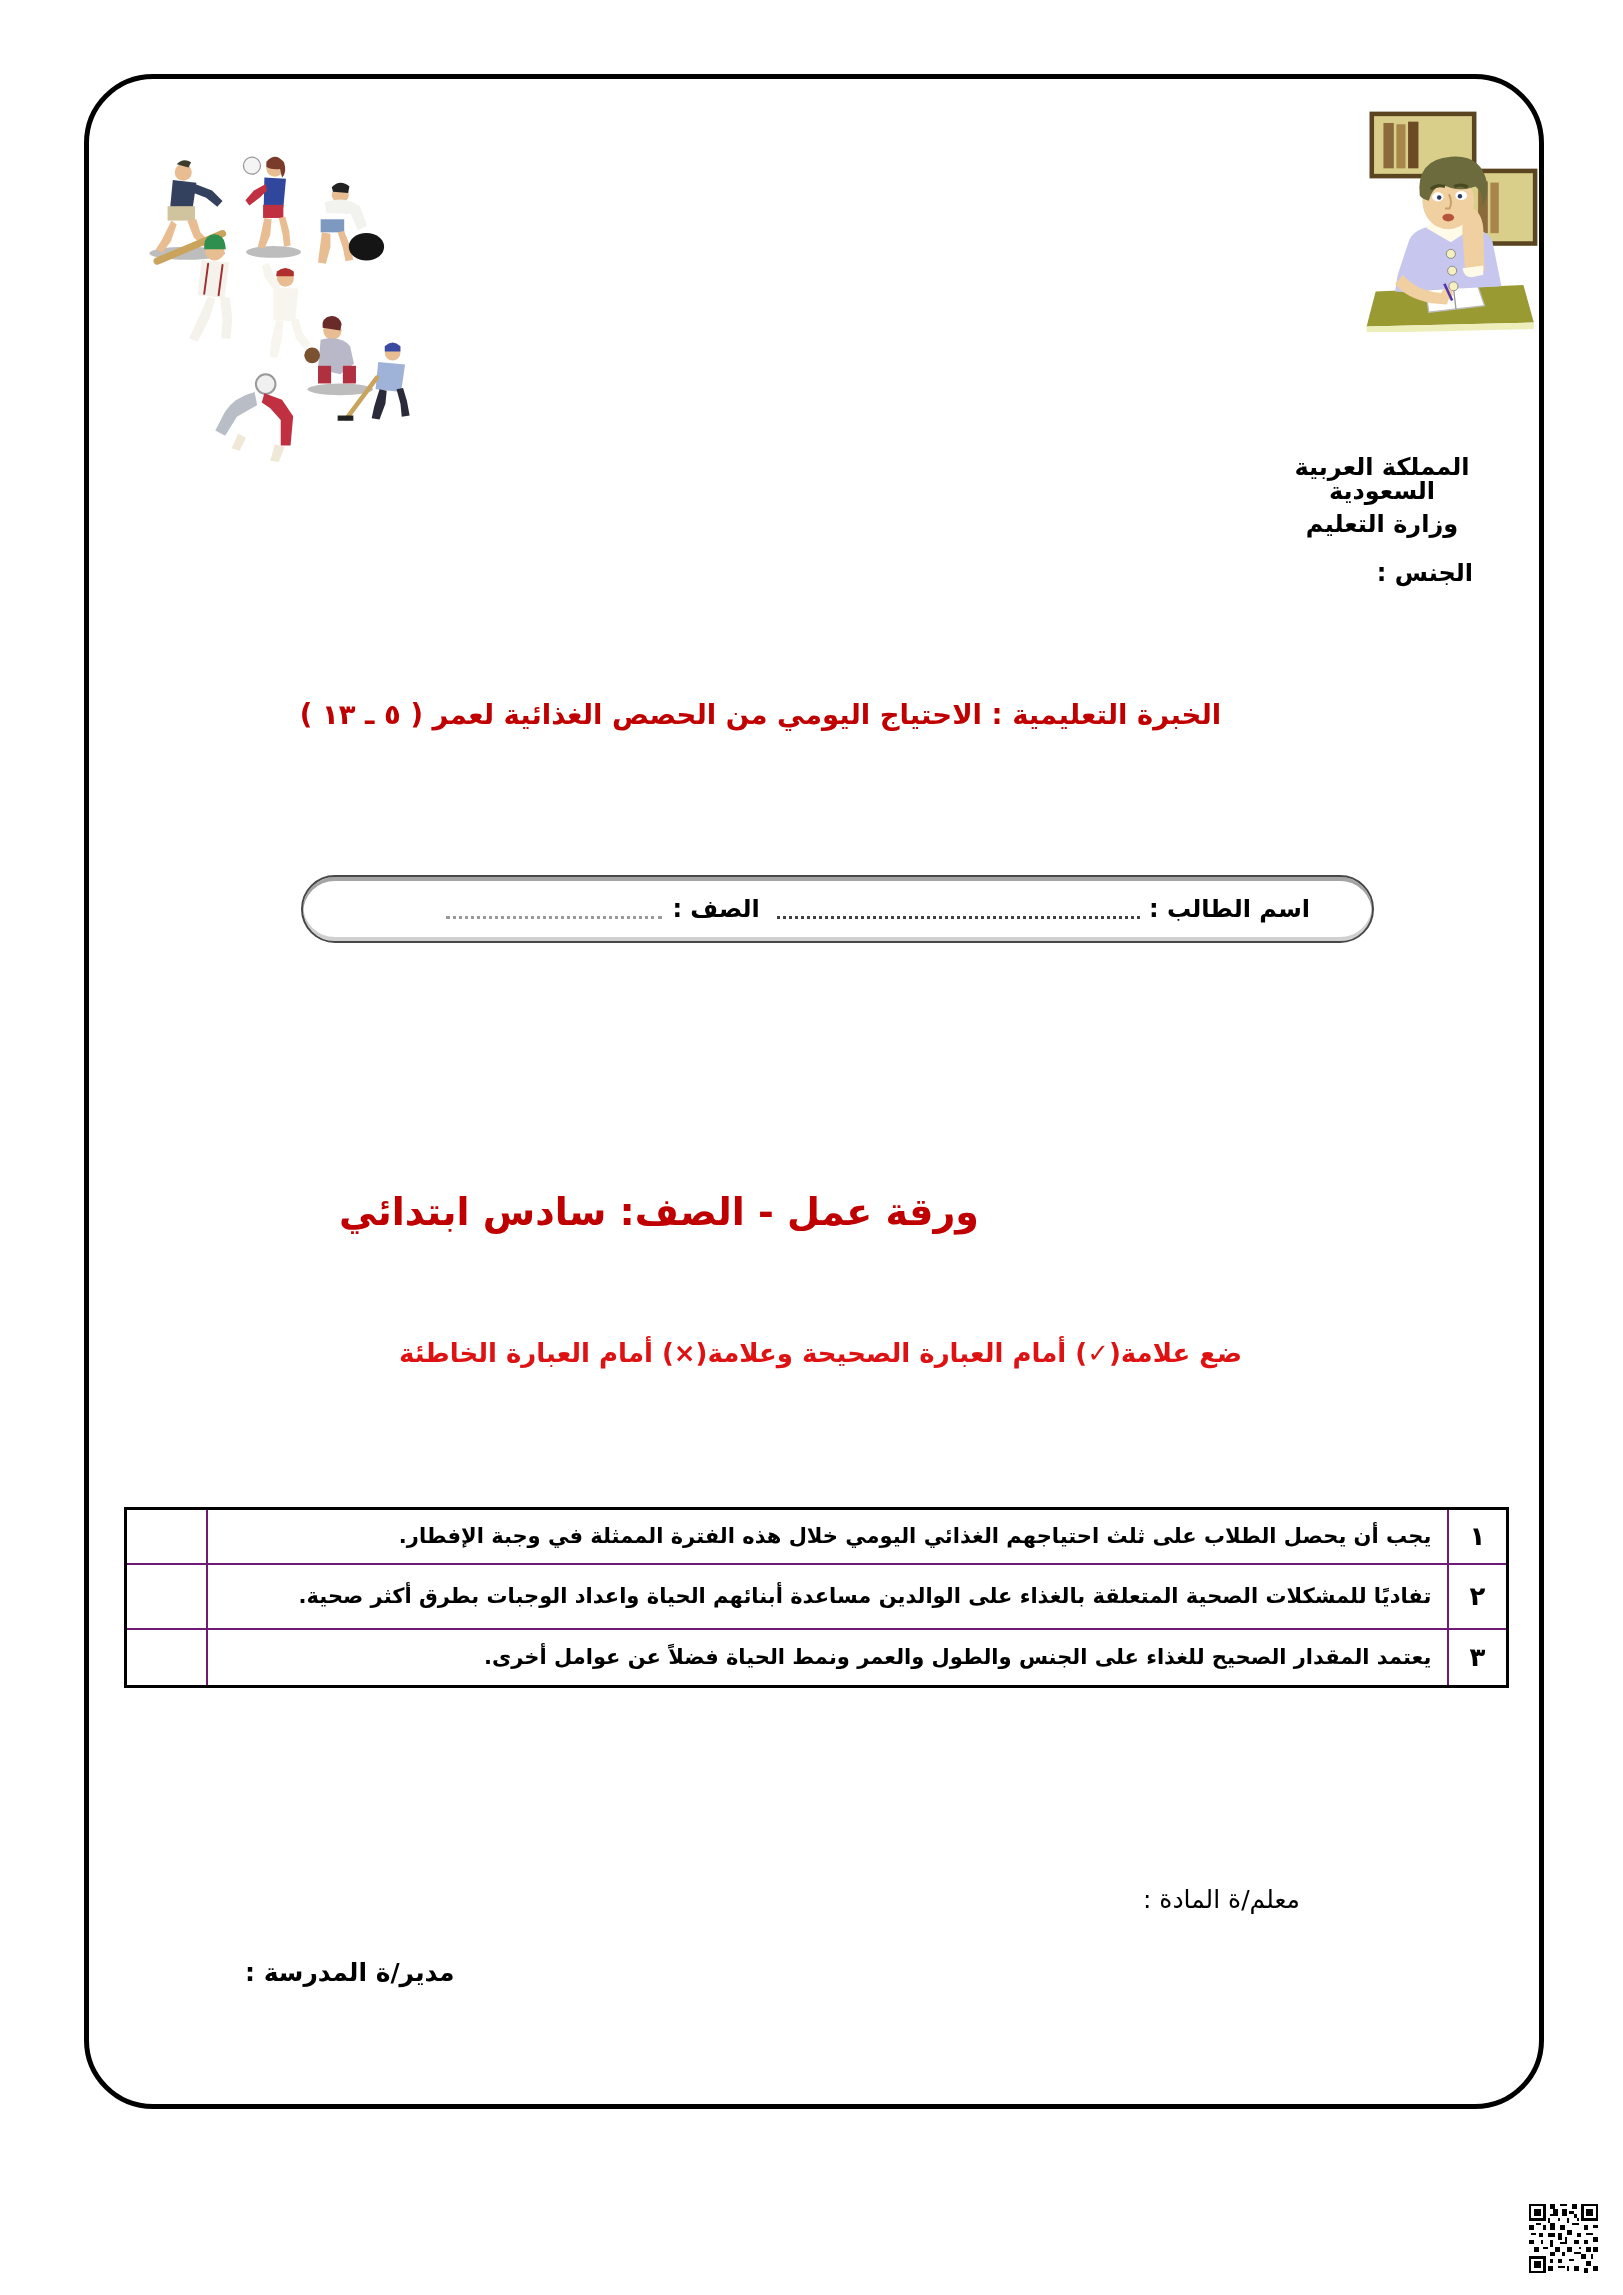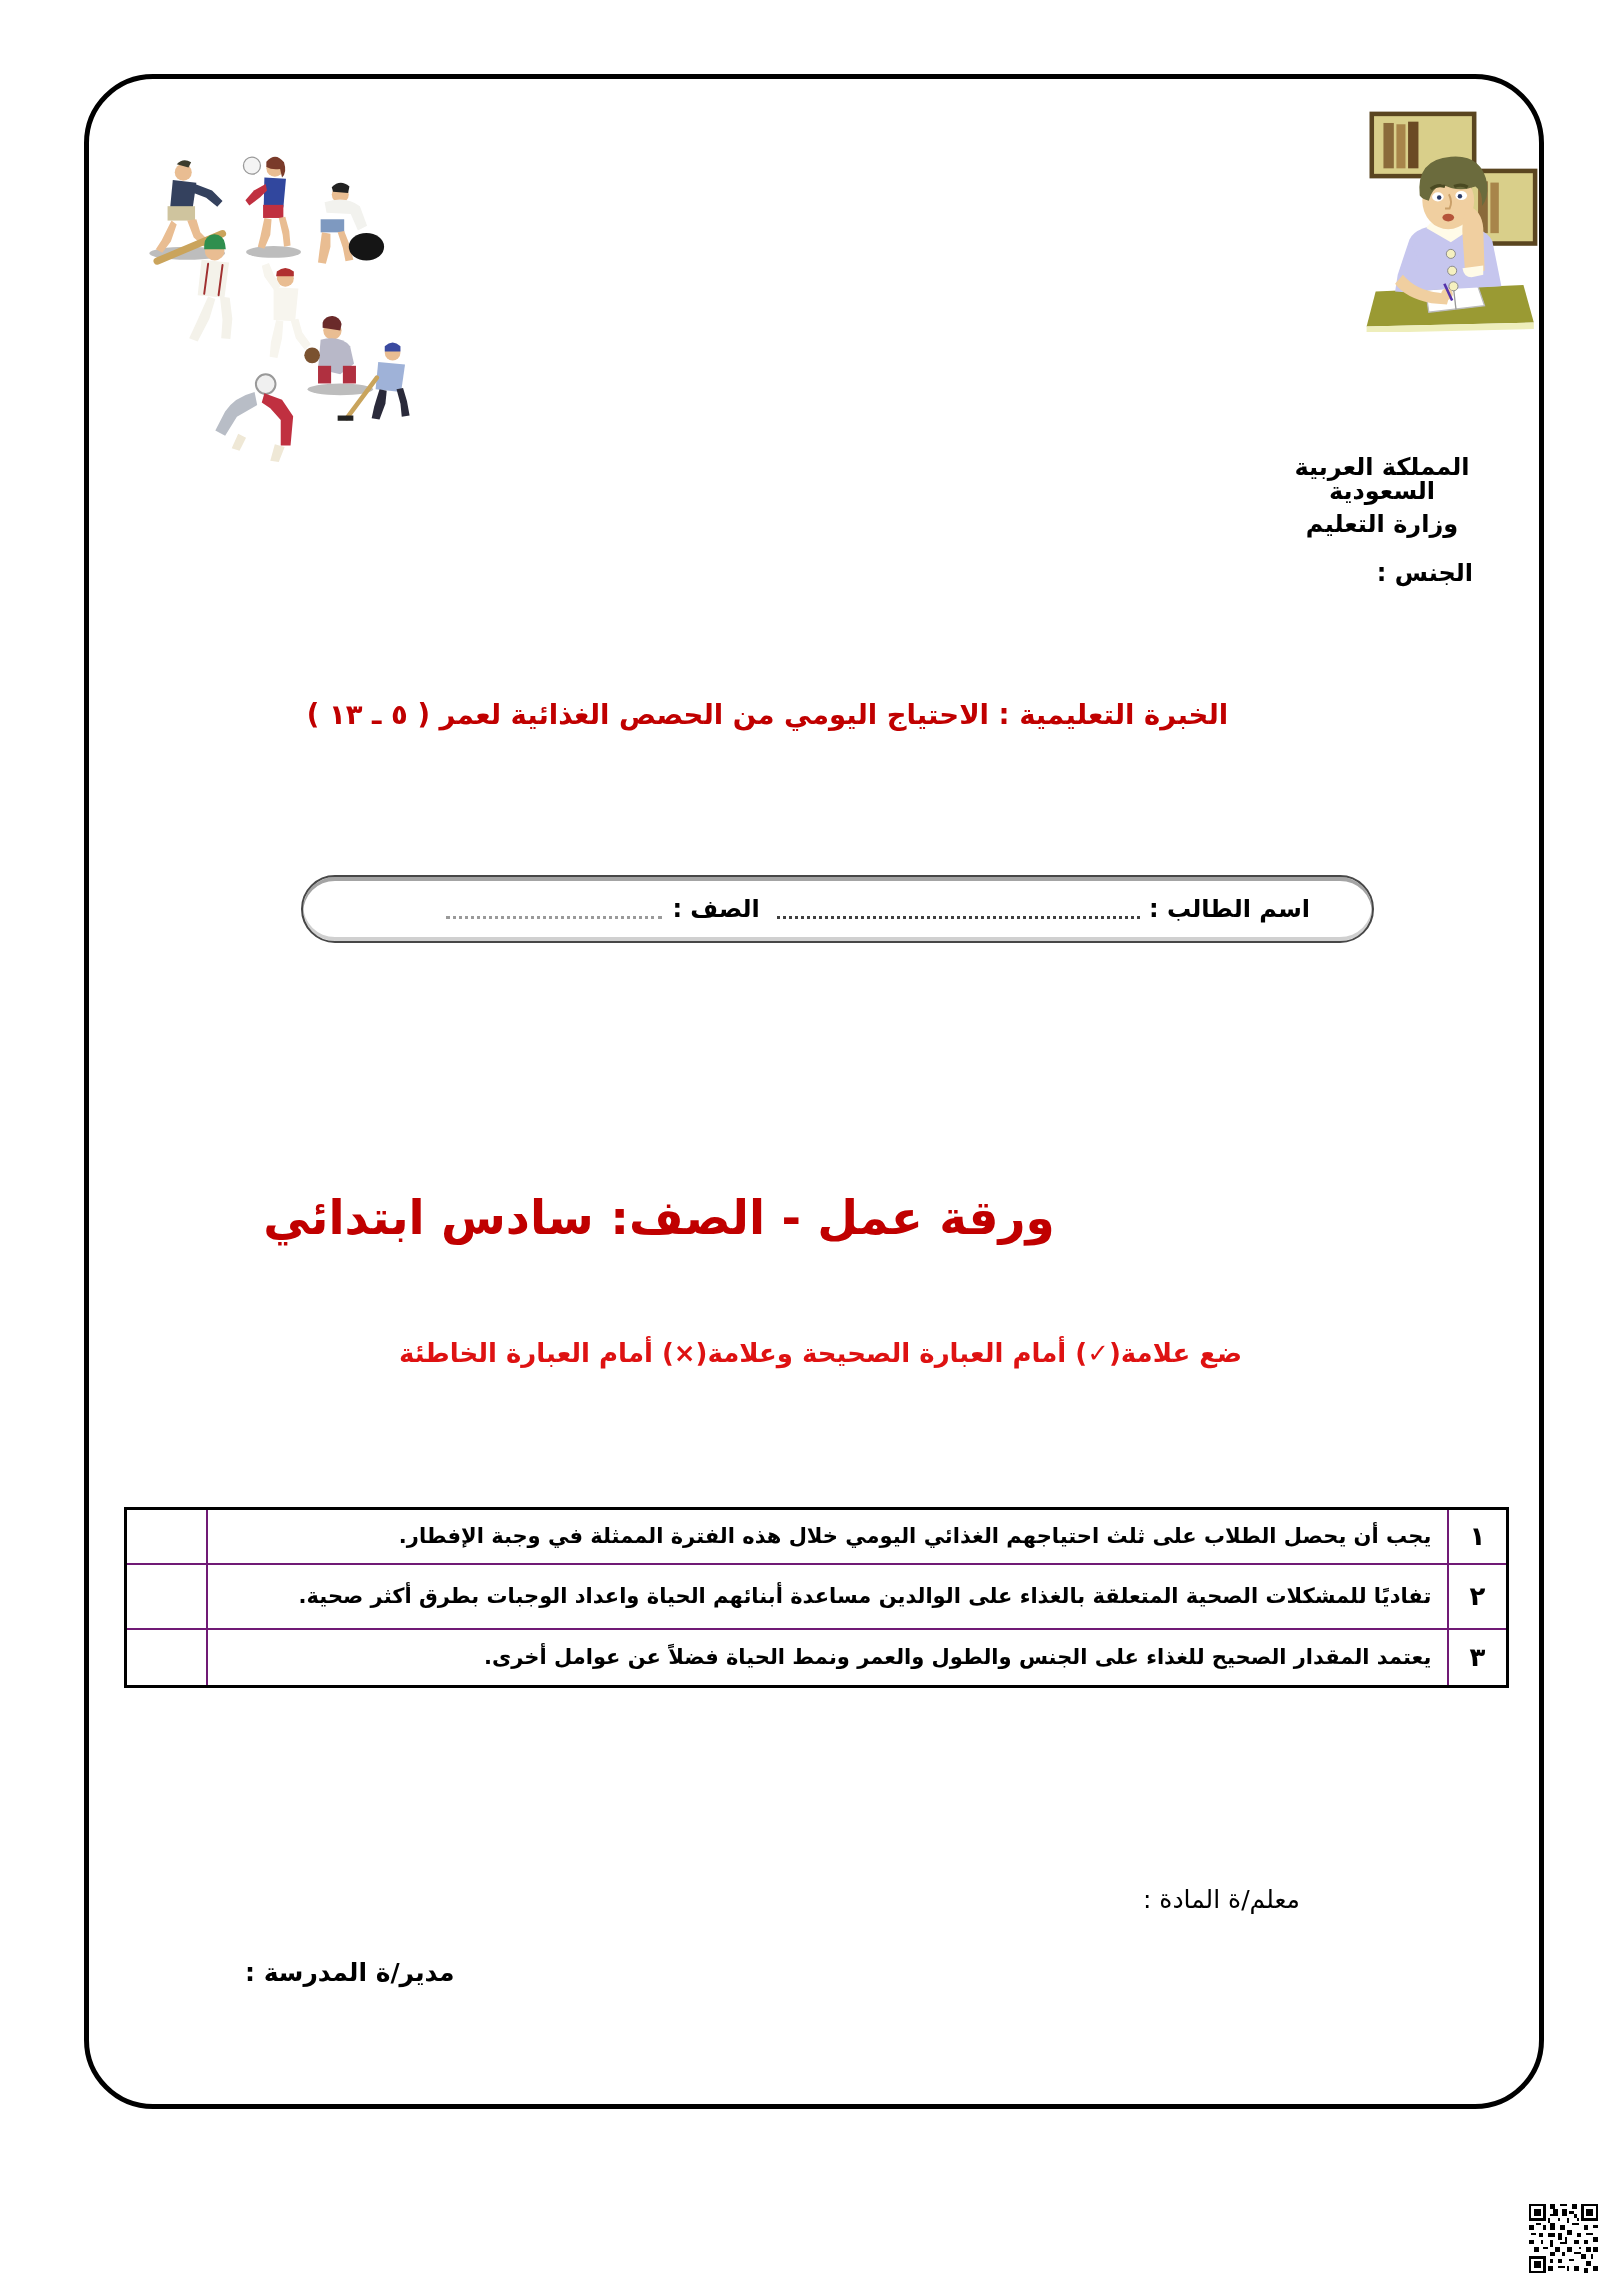--- a/index.html
+++ b/index.html
@@ -19,39 +19,39 @@
   
   .hdr{
     position:absolute;right:112px;top:419px;width:258px;direction:rtl;
     font-weight:bold;font-size:24px;line-height:1.0;margin-top:36px;
   }
   .hdr .l1{text-align:center;}
   .hdr .l2{text-align:center;margin-top:9.2px;}
   .hdr .l3{text-align:right;margin-top:25px;padding-right:38px;}
   
   .topic{
-    position:absolute;left:7px;top:698px;width:1521px;direction:rtl;
+    position:absolute;left:0;top:698px;width:1521px;direction:rtl;
     text-align:center;font-weight:bold;font-size:27.5px;color:#C00000;
   }
   
   .capsule{
     position:absolute;left:301px;top:875px;width:1073px;height:68px;
     border:2.6px solid #474747;border-radius:37px;
     box-shadow:inset 0 3.9px 0 rgba(90,90,90,.55), inset 0 -3.9px 0 rgba(120,120,120,.35);
     display:flex;align-items:center;direction:rtl;
     padding:0 62px 0 46px;box-sizing:border-box;
     font-weight:bold;font-size:24px;
   }
   .dots{display:inline-block;height:0;transform:translateY(7.9px);}
   .dots.dark{width:363px;border-bottom:3.9px dotted #3f3f3f;margin:0 9.2px 0 17px;}
   .dots.light{width:216px;border-bottom:3.9px dotted #9a9a9a;margin:0 10.5px;}
   
   .wtitle{
     position:absolute;left:0;top:1190px;width:1318px;direction:rtl;
-    text-align:center;font-weight:bold;font-size:47px;color:#C00000;
+    text-align:center;font-weight:bold;font-size:38px;color:#C00000;
     letter-spacing:0.7px;
   }
   
   .instr{
     position:absolute;left:0;top:1338px;width:1641px;direction:rtl;
     text-align:center;font-weight:bold;font-size:26px;color:#DE1212;
   }
   
   table.qtable{
     position:absolute;left:124px;top:1507px;width:1385px;

